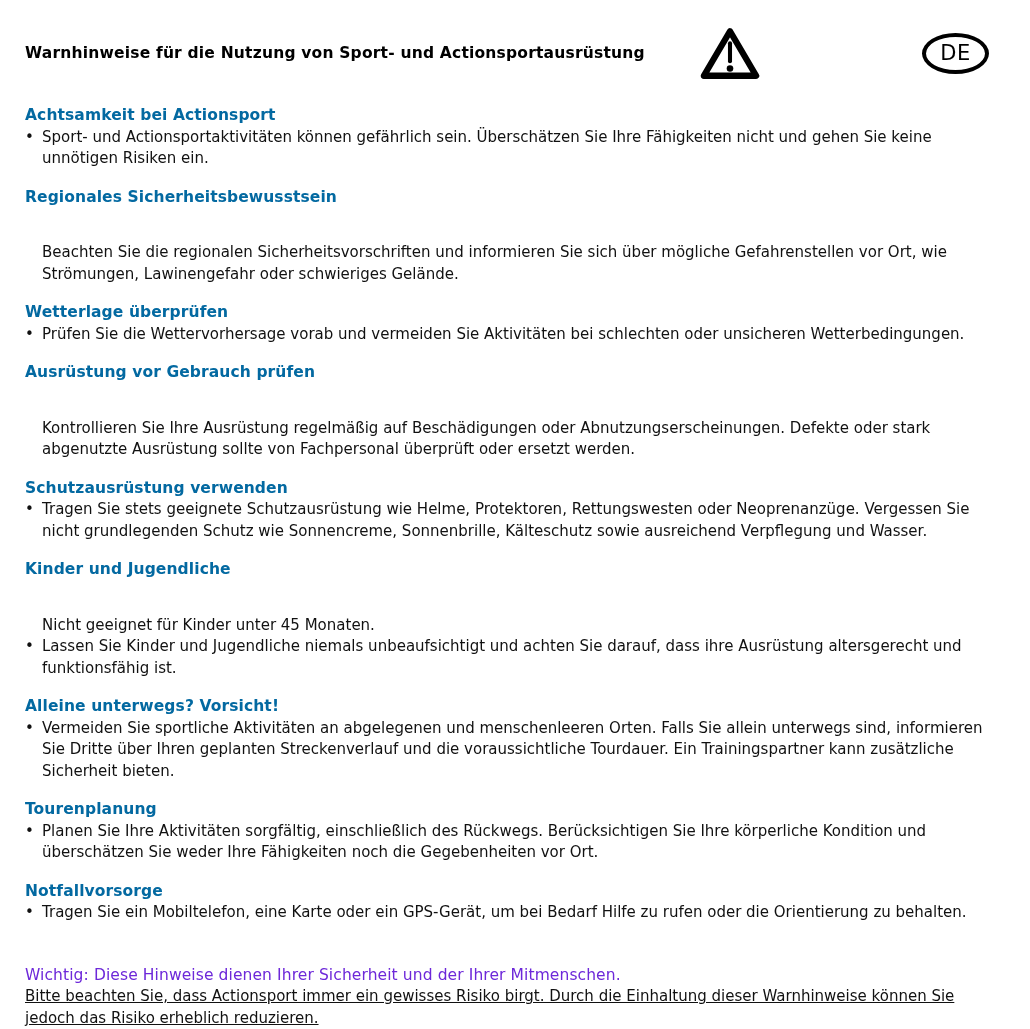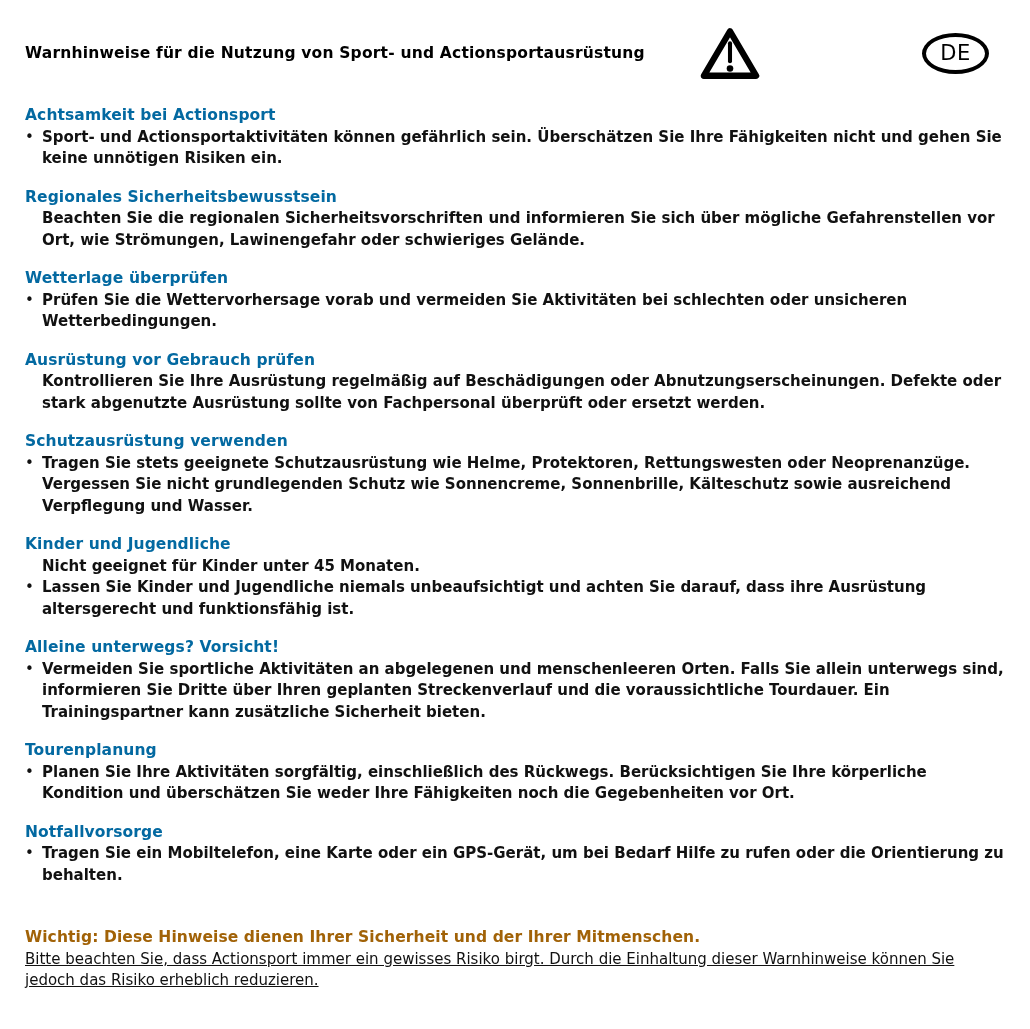--- a/index.html
+++ b/index.html
@@ -24,26 +24,26 @@
     font-weight: normal; font-size: 21px; letter-spacing: 0.5px; color: #000;
   }
 
   
   .sec { margin-top: 17px; }
   .sec.first { margin-top: 23px; }
   .sec-heading { font-size: 15.5px; font-weight: bold; line-height: 21.5px; color: #0369a1; letter-spacing: 0.1px; }
   .item { font-size: 15px; line-height: 21.5px; }
   .item.bulleted { display: flex; }
   .bullet { width: 17px; flex: none; }
-  .item-text { flex: 1; font-weight: bold; }
-  .item.plain { padding-left: 17px; }
+  .item-text { flex: 1; }
+  .item.plain { padding-left: 17px; margin-top: 34px; }
 
   
   .footer { margin-top: 41px; }
-  .footer-heading { font-size: 15.5px; font-weight: bold; line-height: 21.5px; color: #a16207; letter-spacing: 0.1px; }
+  .footer-heading { font-size: 15.5px; font-weight: normal; line-height: 21.5px; color: #6d28d9; letter-spacing: 0.1px; }
   .footer-text { font-size: 15px; line-height: 21.5px; text-decoration: underline; }
 </style>
 </head>
 <body>
 
 <div class="page">
 
   <div class="header-row">
     <div class="doc-title">Warnhinweise für die Nutzung von Sport- und Actionsportausrüstung</div>
     <svg class="warning-icon" width="60" height="55" viewBox="0 0 62 56" aria-hidden="true">

